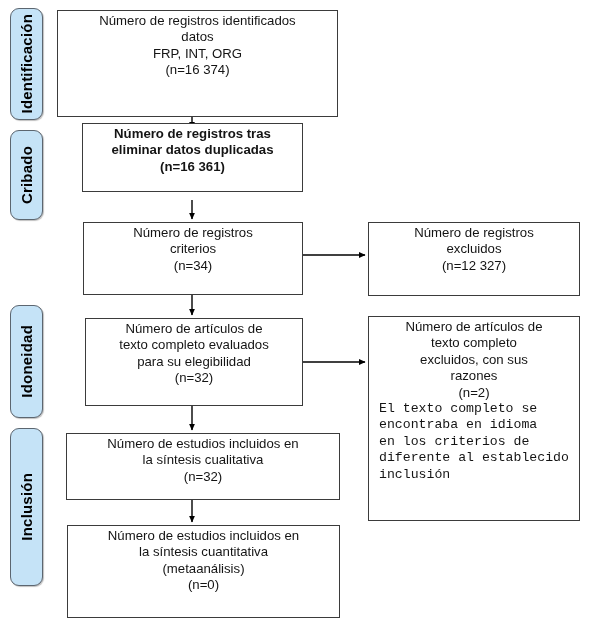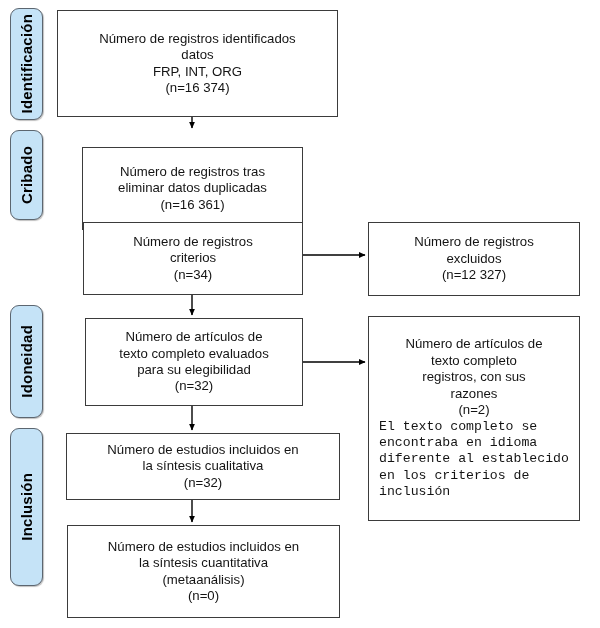--- a/index.html
+++ b/index.html
@@ -39,21 +39,21 @@
   }
   .flow-box {
     position: absolute;
     box-sizing: border-box;
     background: #ffffff;
     border: 1.3px solid #3b3b3b;
     color: #141414;
     font-size: 13.2px;
     line-height: 16.4px;
     display: flex;
-    align-items: center;
+    align-items: flex-start;
     justify-content: center;
     text-align: center;
     padding: 2px 4px;
   }
   .flow-box .lines {
     width: 100%;
   }
   .flow-box .lines div {
     white-space: nowrap;
   }
@@ -116,21 +116,21 @@
 
   <div class="flow-box" style="left:57px; top:10px; width:281px; height:107px;">
     <div class="lines">
       <div>Número de registros identificados</div>
       <div>datos</div>
       <div>FRP, INT, ORG</div>
       <div>(n=16 374)</div>
     </div>
   </div>
 
-  <div class="flow-box" style="left:82px; top:147px; width:221px; height:83px;">
+  <div class="flow-box" style="left:82px; top:123px; width:221px; height:69px;font-weight:bold;">
     <div class="lines">
       <div>Número de registros tras</div>
       <div>eliminar datos duplicadas</div>
       <div>(n=16 361)</div>
     </div>
   </div>
 
   <div class="flow-box" style="left:83px; top:222px; width:220px; height:73px;">
     <div class="lines">
       <div>Número de registros</div>
@@ -153,27 +153,27 @@
       <div>texto completo evaluados</div>
       <div>para su elegibilidad</div>
       <div>(n=32)</div>
     </div>
   </div>
 
   <div class="flow-box mixed" style="left:368px; top:316px; width:212px; height:205px;">
     <div class="lines">
       <div>Número de artículos de</div>
       <div>texto completo</div>
-      <div>registros, con sus</div>
+      <div>excluidos, con sus</div>
       <div>razones</div>
       <div>(n=2)</div>
       <div class="ljust">El texto completo se</div>
       <div class="ljust">encontraba en idioma</div>
+      <div class="ljust">en los criterios de</div>
       <div class="ljust">diferente al establecido</div>
-      <div class="ljust">en los criterios de</div>
       <div class="ljust">inclusión</div>
     </div>
   </div>
 
   <div class="flow-box" style="left:66px; top:433px; width:274px; height:67px;">
     <div class="lines">
       <div>Número de estudios incluidos en</div>
       <div>la síntesis cualitativa</div>
       <div>(n=32)</div>
     </div>

